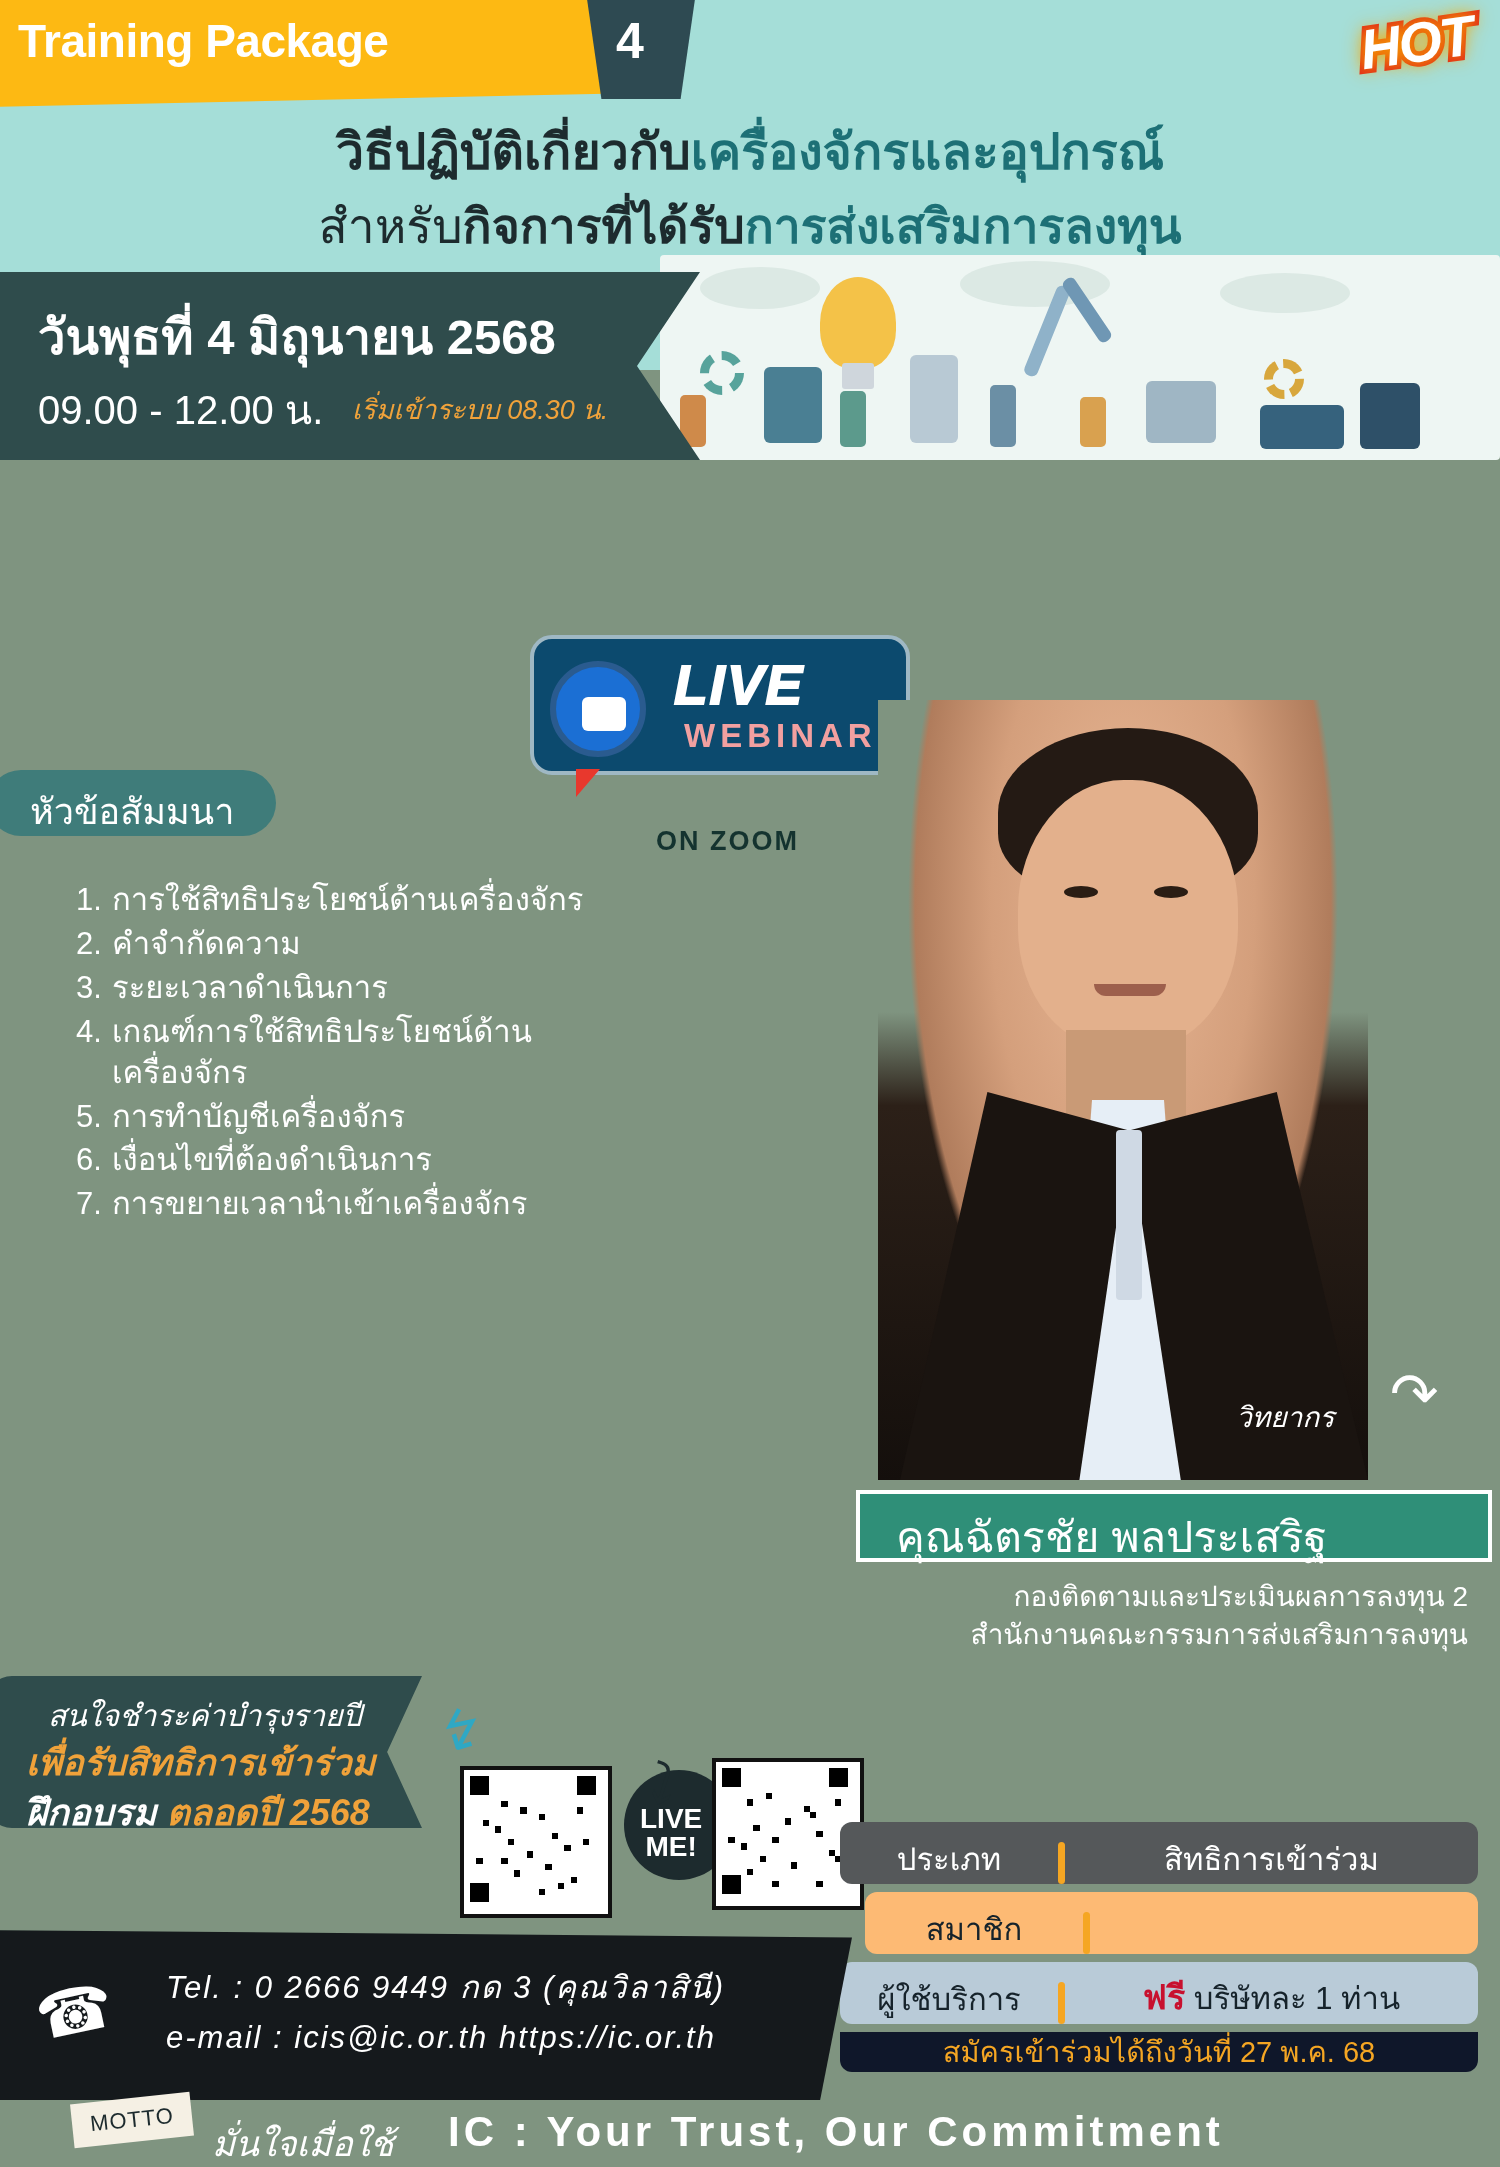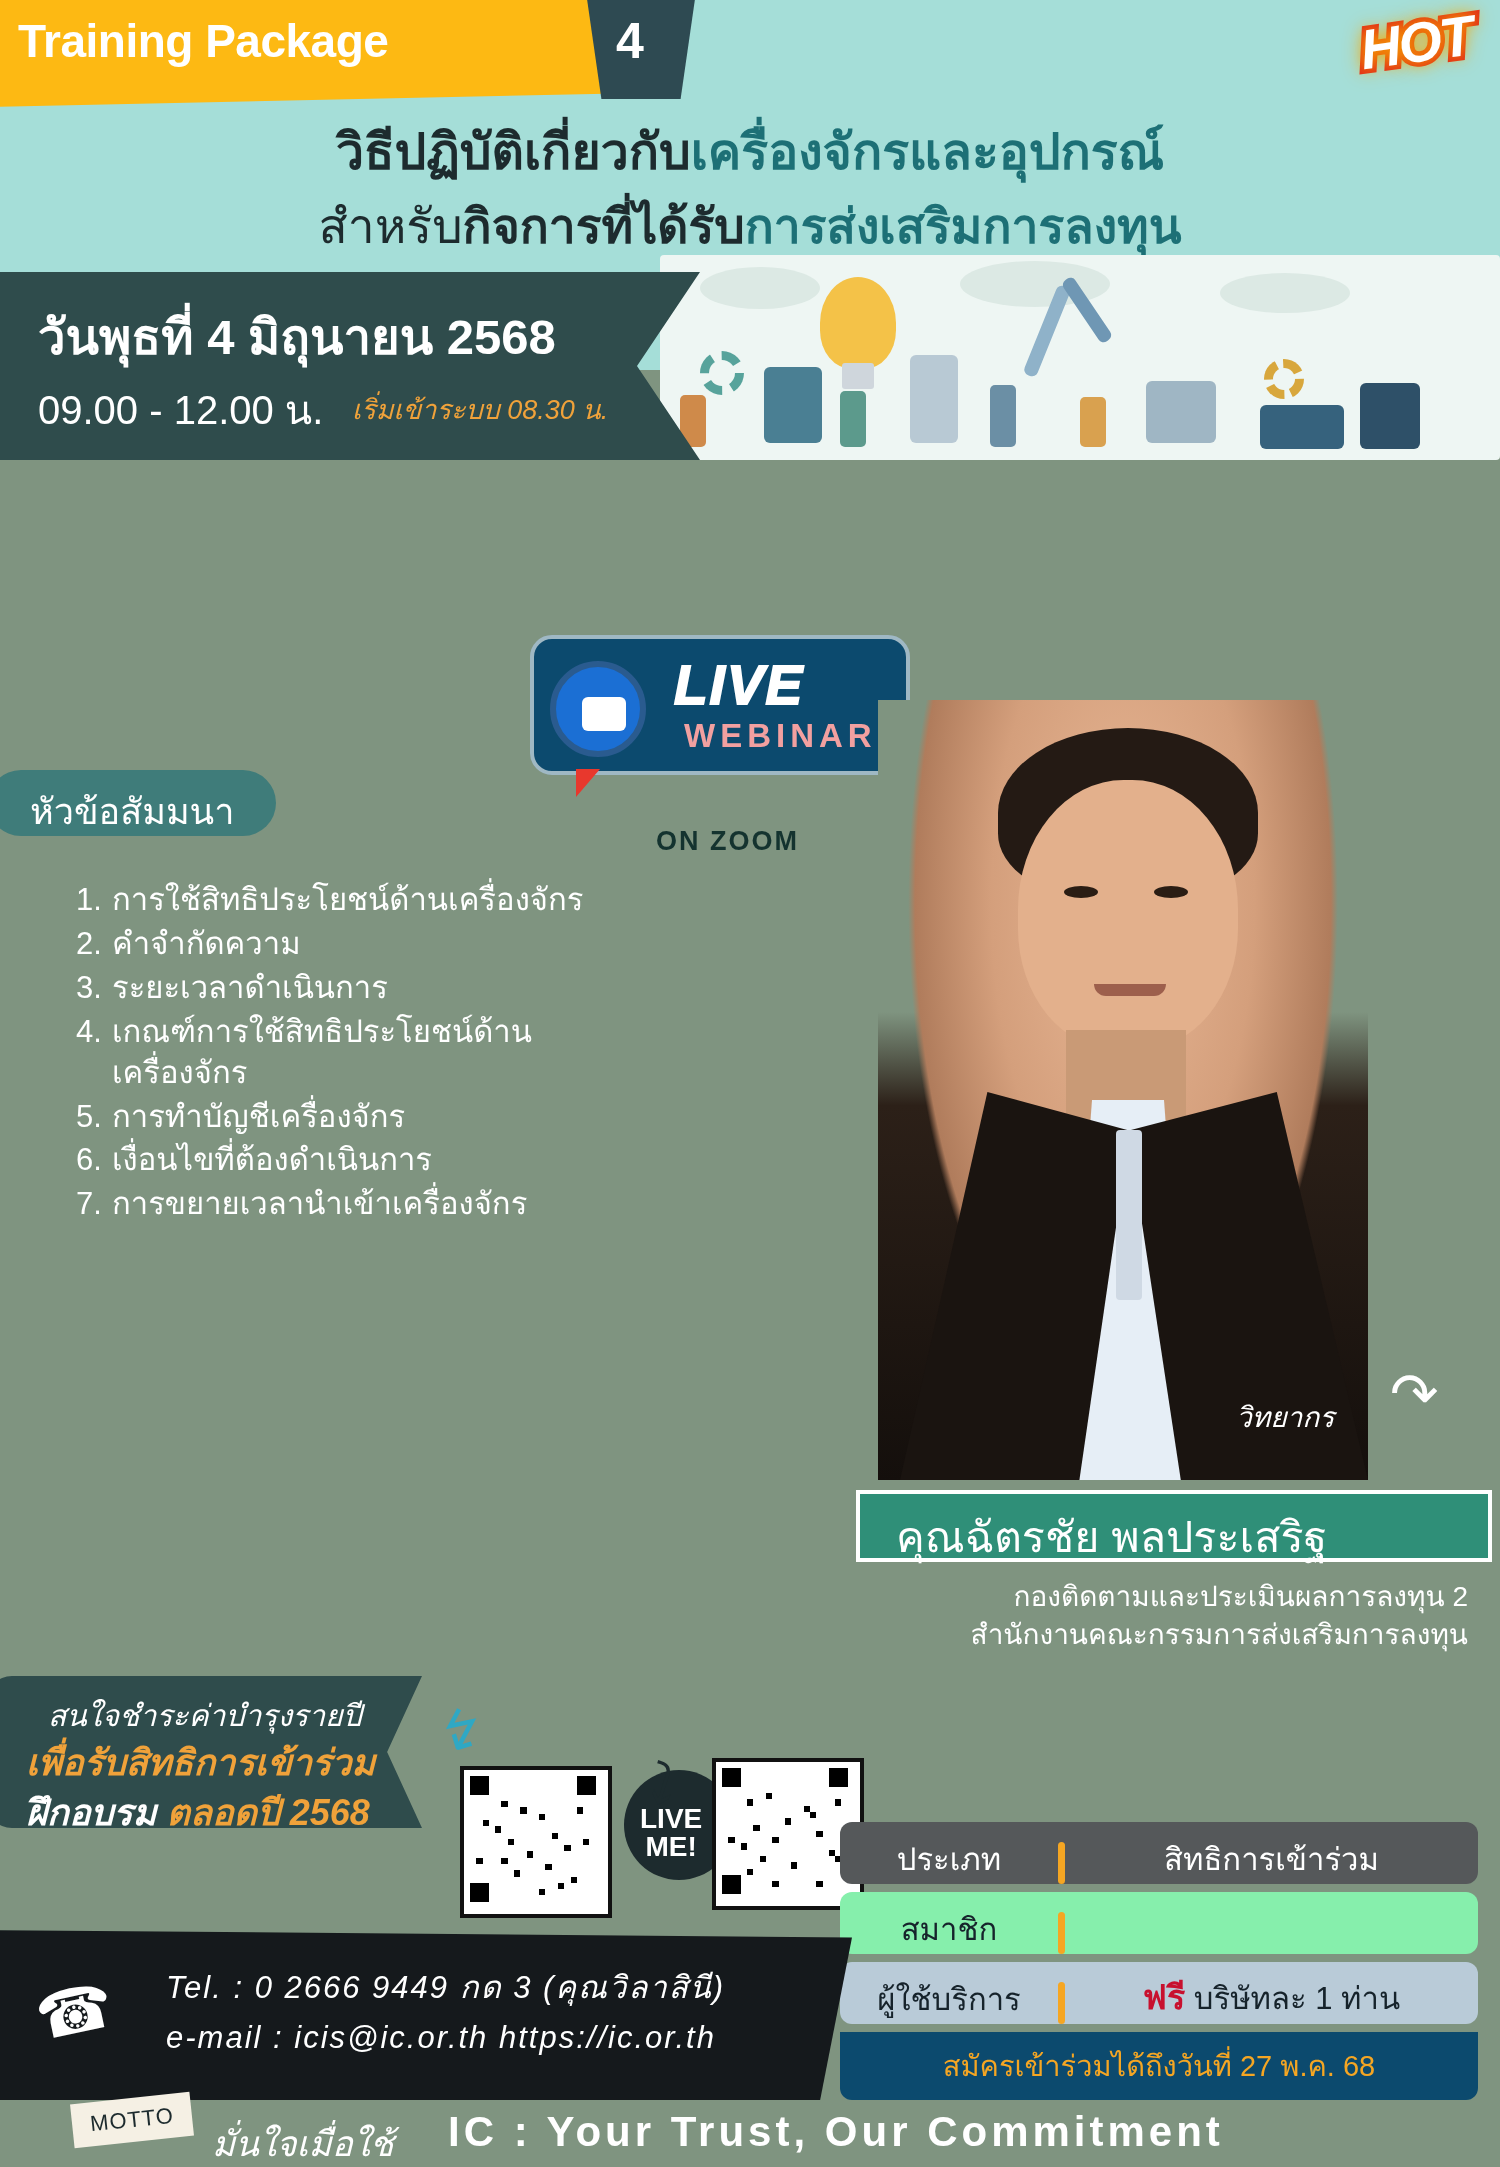--- a/index.html
+++ b/index.html
@@ -304,33 +304,33 @@
     font-size:56px; color:#1d2b2e; transform:rotate(18deg);
   }
 
   
   .pt { position:absolute; left:840px; top:1822px; width:638px; }
   .pt-row {
     display:flex; align-items:flex-end; height:62px;
     border-radius:12px; margin-bottom:8px; overflow:hidden;
   }
   .pt-head { background:#55585a; }
-  .pt-member { background:#86efac; }
+  .pt-member { background:#fdba74;margin-left:25px; }
   .pt-user { background:#b9cbd8; }
   .pt-c1 {
     width:218px; text-align:center; font-size:31px;
   }
   .pt-sep { width:7px; height:42px; background:#f5a623; border-radius:4px; }
   .pt-c2 { flex:1; text-align:center; font-size:31px; }
   .pt-head .pt-c1, .pt-head .pt-c2 { color:#ffffff; }
   .pt-member .pt-c1, .pt-user .pt-c1 { color:#16232b; }
   .pt-member .pt-c2, .pt-user .pt-c2 { color:#16232b; }
   .free { color:#c8102e; font-weight:bold; font-size:34px; }
   .pt-foot {
-    height:68px; background:#0c4a6e; border-radius:0 0 12px 12px;
+    height:40px; background:#0f172a; border-radius:0 0 12px 12px;
     display:flex; align-items:center; justify-content:center;
     font-size:29px; color:#f5a623;
   }
 
   
   .contact {
     position:absolute; left:-18px; top:1930px;
     width:870px; height:185px;
     background:#15191c;
     clip-path: polygon(0 0, 100% 4%, 96% 100%, 0 96%);

